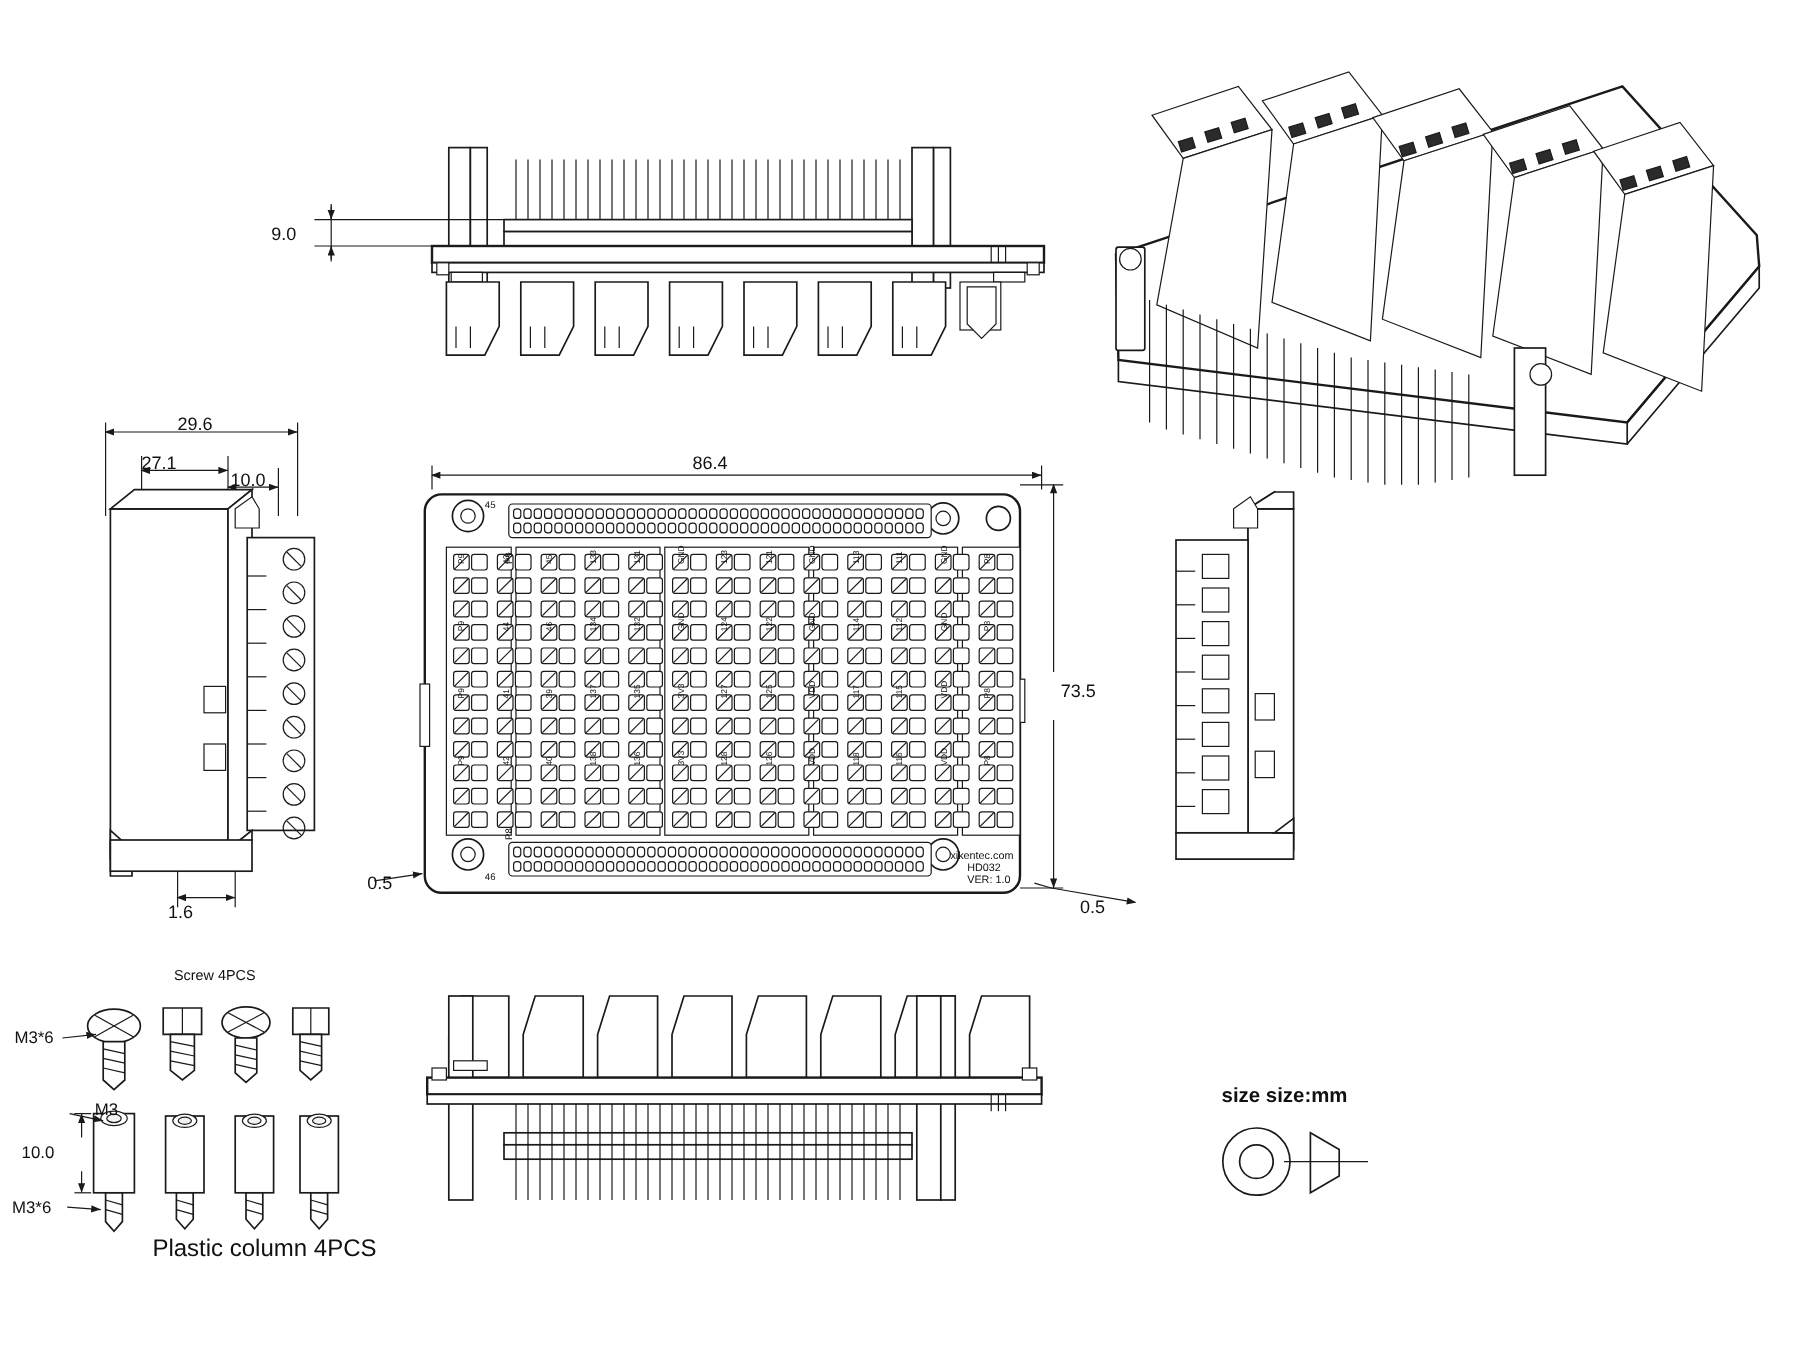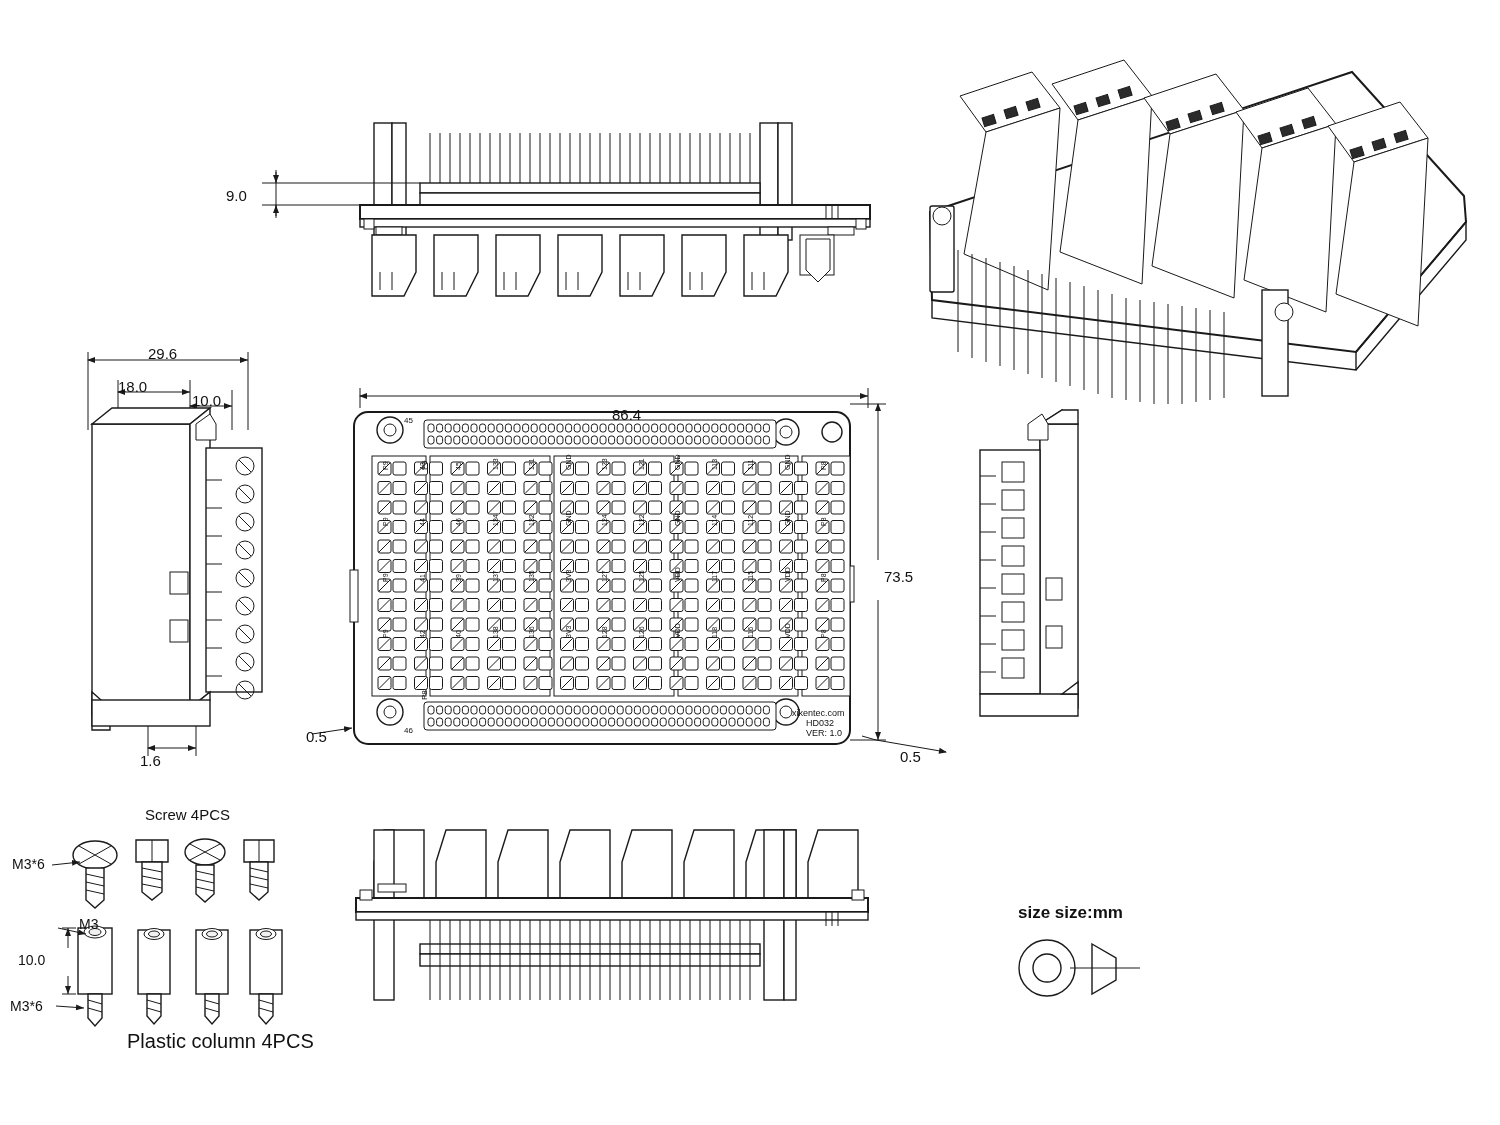--- a/index.html
+++ b/index.html
@@ -1138,30 +1138,30 @@
         <line x1="817" y1="630" x2="828" y2="619" class="ln thin"></line>
         <line x1="817" y1="649.5" x2="828" y2="638.5" class="ln thin"></line>
         <line x1="817" y1="669" x2="828" y2="658" class="ln thin"></line>
         <line x1="817" y1="688.5" x2="828" y2="677.5" class="ln thin"></line>
       </g>
     </svg>
 
 <div class="lbl" style="left:226px;top:187px;">9.0</div>
 
 <div class="lbl" style="left:148px;top:345px;">29.6</div>
-<div class="lbl" style="left:118px;top:378px;">18.0</div>
+<div class="lbl" style="left:118px;top:378px;">27.1</div>
 <div class="lbl" style="left:192px;top:392px;">10.0</div>
 <div class="lbl" style="left:140px;top:752px;">1.6</div>
 
-<div class="lbl" style="left:612px;top:378px;margin-top:28px;">86.4</div>
+<div class="lbl" style="left:577px;top:378px;">86.4</div>
 <div class="lbl" style="left:884px;top:568px;">73.5</div>
 <div class="lbl" style="left:306px;top:728px;">0.5</div>
 <div class="lbl" style="left:900px;top:748px;">0.5</div>
 
-<div class="lbl sm" style="left:145px;top:806px;font-size:15px;">Screw 4PCS</div>
+<div class="lbl sm" style="left:145px;top:806px;font-size:12px;">Screw 4PCS</div>
 <div class="lbl sm" style="left:12px;top:856px;font-size:14px;">M3*6</div>
 <div class="lbl sm" style="left:32px;top:916px;font-size:14px;margin-left:47px;">M3</div>
 <div class="lbl sm" style="left:18px;top:952px;font-size:14px;">10.0</div>
 <div class="lbl sm" style="left:10px;top:998px;font-size:14px;">M3*6</div>
 <div class="lbl sm" style="left:127px;top:1030px;font-size:20px;">Plastic column 4PCS</div>
 
 <div class="lbl bold" style="left:1018px;top:903px;">size size:mm</div>
 
 <div class="lbl xs" style="left:792px;top:708px;font-size:9px;">xikentec.com</div>
 <div class="lbl xs" style="left:806px;top:718px;font-size:9px;text-align:right;">HD032</div>

